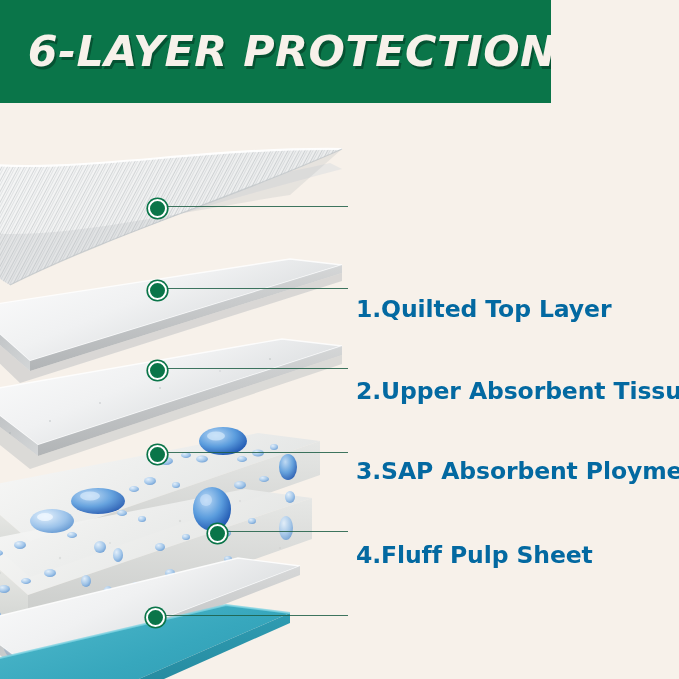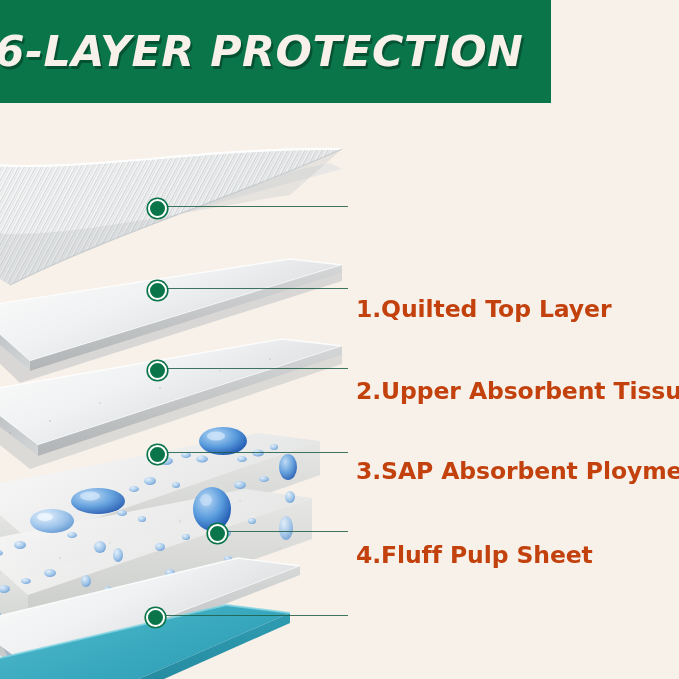--- a/index.html
+++ b/index.html
@@ -9,21 +9,21 @@
     font-family:"Liberation Sans", sans-serif;
     overflow:hidden;
     position:relative;
   }
   #root{position:relative;width:679px;height:679px;overflow:hidden;background:#f7f1ea;}
 
   
   .header{
     position:absolute;left:0;top:0;width:551px;height:103px;
     background:#0a7549;
-    display:flex;align-items:center;justify-content:flex-start;
+    display:flex;align-items:center;justify-content:flex-end;
     overflow:hidden;
   }
   .header-title{
     font-family:"DejaVu Sans", sans-serif;
     font-weight:bold;font-style:italic;
     font-size:42px;letter-spacing:0.5px;
     color:#f7f1ea;
     text-shadow:2px 3px 0 rgba(0,40,22,0.45);
     white-space:nowrap;
     transform:scaleX(1.02);
@@ -43,21 +43,21 @@
     position:absolute;width:15px;height:15px;border-radius:50%;
     background:#0a7549;border:2px solid #ffffff;
     box-shadow:0 0 0 1.6px #0a7549;
     left:-7.5px;top:-7.5px;
   }
   .cl-label{
     position:absolute;
     font-family:"DejaVu Sans", sans-serif;
     font-weight:bold;
     font-size:23.5px;
-    color:#c2410c;
+    color:#0369a1;
     white-space:nowrap;
     transform:translateY(-50%);
     letter-spacing:-0.1px;
   }
 </style>
 </head>
 <body>
 
 <div id="root">
 

